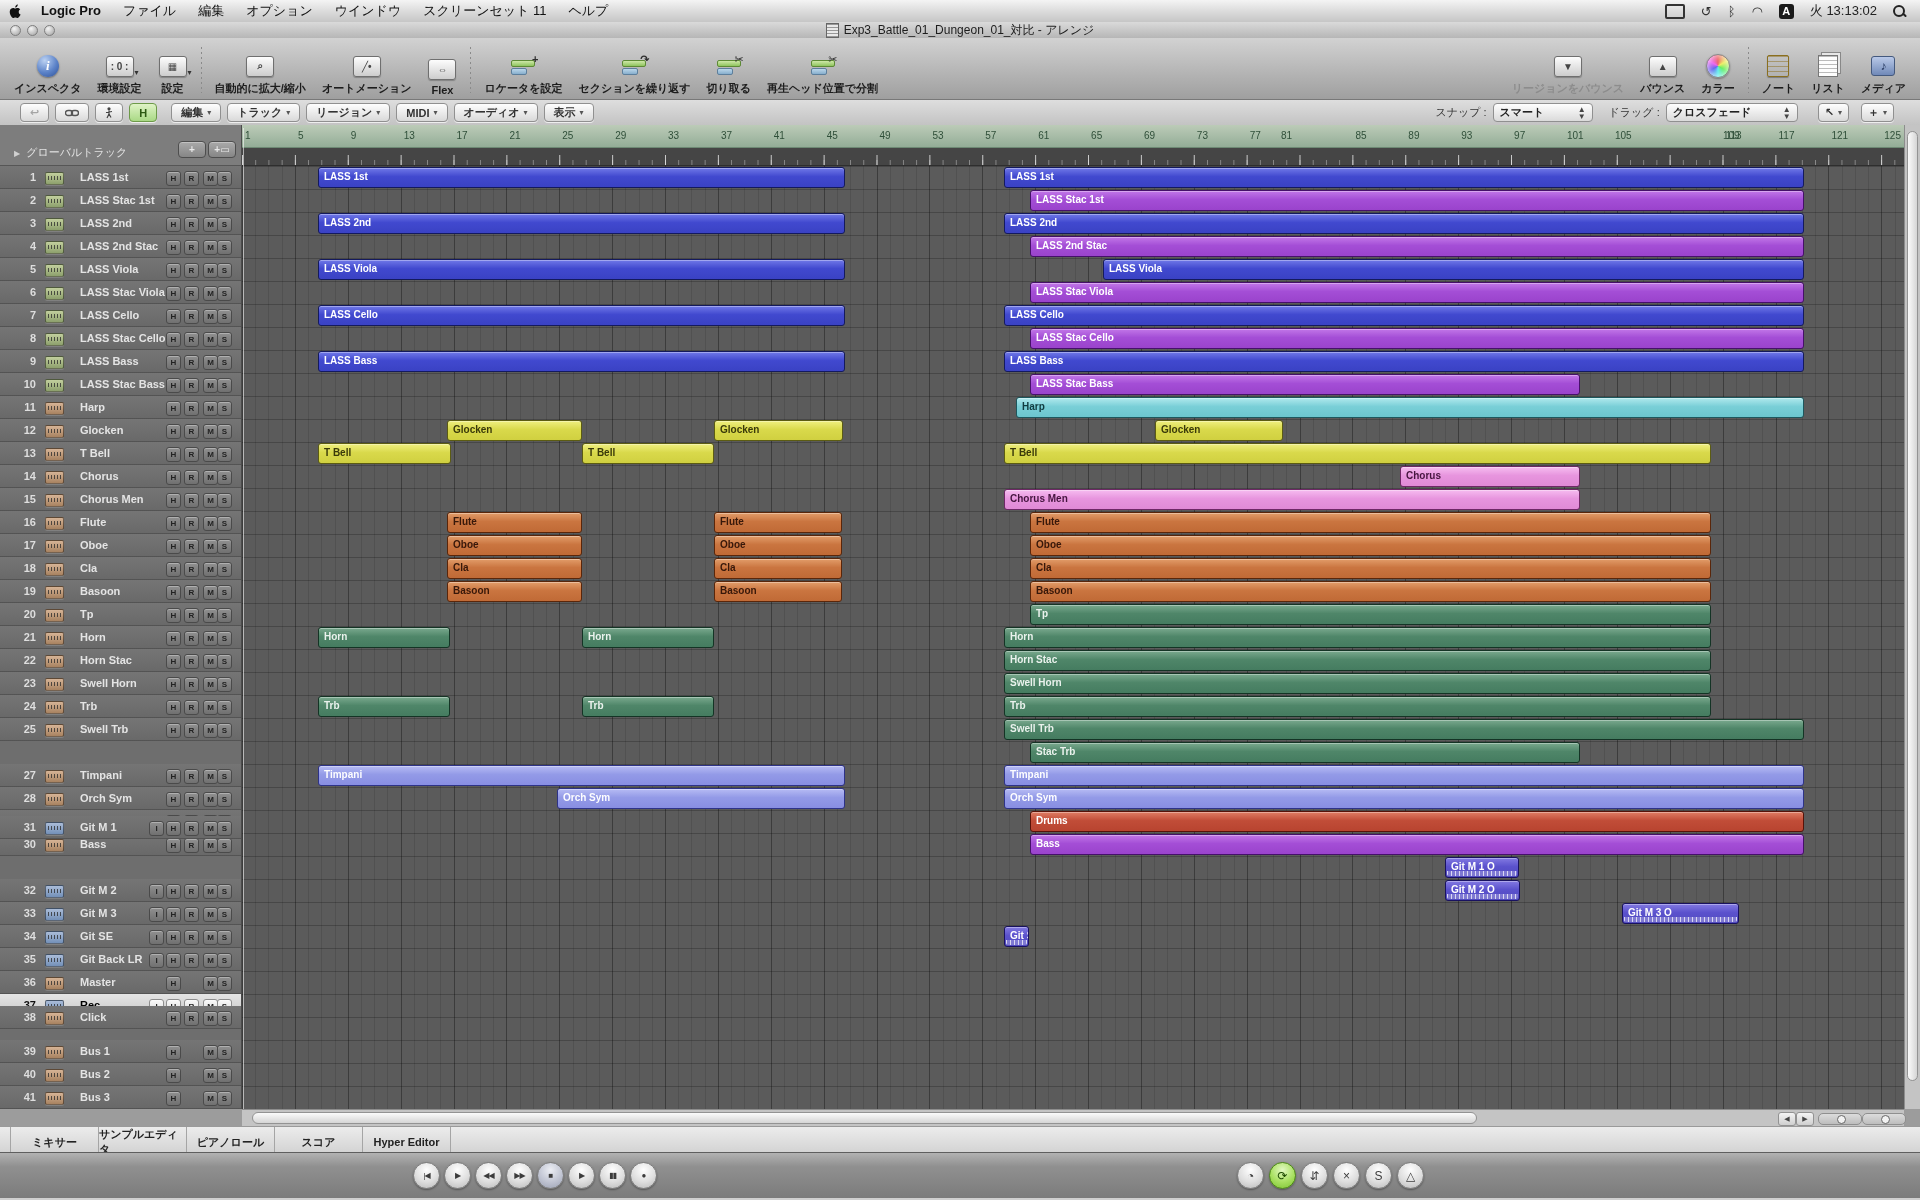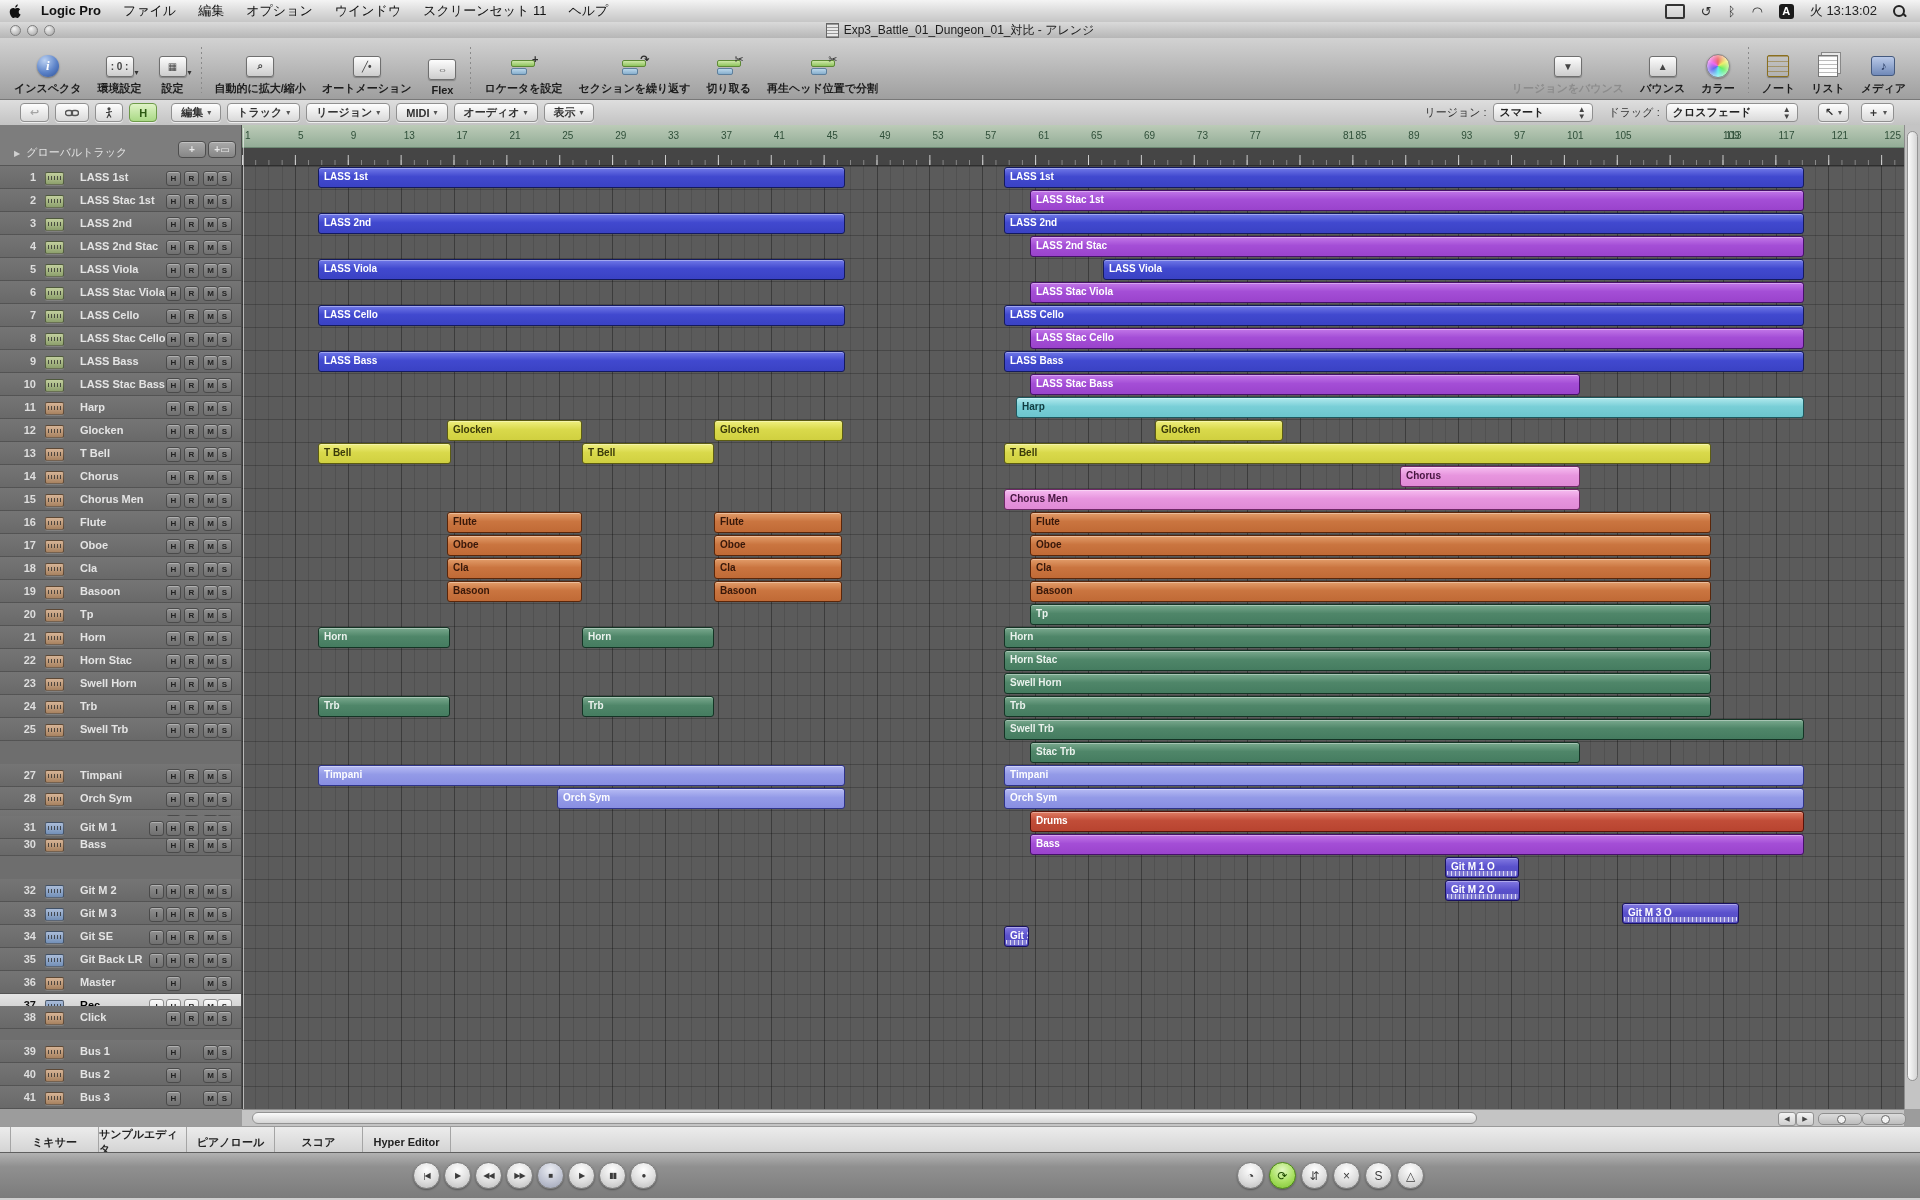--- a/index.html
+++ b/index.html
@@ -349,21 +349,21 @@
   <span class="lb-btn hbtn">H</span>
   <span id="lb-menus" style="display:flex;align-items:center;margin-left:8px;">
       <span class="lb-btn">編集<span class="ar">▾</span></span>
       <span class="lb-btn">トラック<span class="ar">▾</span></span>
       <span class="lb-btn">リージョン<span class="ar">▾</span></span>
       <span class="lb-btn">MIDI<span class="ar">▾</span></span>
       <span class="lb-btn">オーディオ<span class="ar">▾</span></span>
       <span class="lb-btn">表示<span class="ar">▾</span></span>
     </span>
   <span id="lb-right">
-    <span style="color:#333;">リージョン :</span>
+    <span style="color:#333;">スナップ :</span>
     <span class="lb-select" style="width:86px">
       <span>スマート</span>
         <span class="updown">▲<br>▼</span>
     </span>
     <span style="color:#333;margin-left:10px;">ドラッグ :</span>
     <span class="lb-select" style="width:118px">
       <span>クロスフェード</span>
         <span class="updown">▲<br>▼</span>
     </span>
     <span class="lb-btn" style="margin-left:14px;padding:0 6px">↖<span class="ar">▾</span></span>
@@ -391,21 +391,21 @@
     <span class="rlabel" style="left: 531.8px;">41</span>
     <span class="rlabel" style="left: 584.68px;">45</span>
     <span class="rlabel" style="left: 637.56px;">49</span>
     <span class="rlabel" style="left: 690.44px;">53</span>
     <span class="rlabel" style="left: 743.32px;">57</span>
     <span class="rlabel" style="left: 796.2px;">61</span>
     <span class="rlabel" style="left: 849.08px;">65</span>
     <span class="rlabel" style="left: 901.96px;">69</span>
     <span class="rlabel" style="left: 954.84px;">73</span>
     <span class="rlabel" style="left: 1007.72px;">77</span>
-    <span class="rlabel" style="left: 1101px;">81</span>
+    <span class="rlabel" style="left: 1039px;">81</span>
     <span class="rlabel" style="left: 1113.48px;">85</span>
     <span class="rlabel" style="left: 1166.36px;">89</span>
     <span class="rlabel" style="left: 1219.24px;">93</span>
     <span class="rlabel" style="left: 1272.12px;">97</span>
     <span class="rlabel" style="left: 1325px;">101</span>
     <span class="rlabel" style="left: 1373px;">105</span>
     <span class="rlabel" style="left: 1481px;">109</span>
     <span class="rlabel" style="left: 1483.64px;">113</span>
     <span class="rlabel" style="left: 1536.52px;">117</span>
     <span class="rlabel" style="left: 1589.4px;">121</span>

